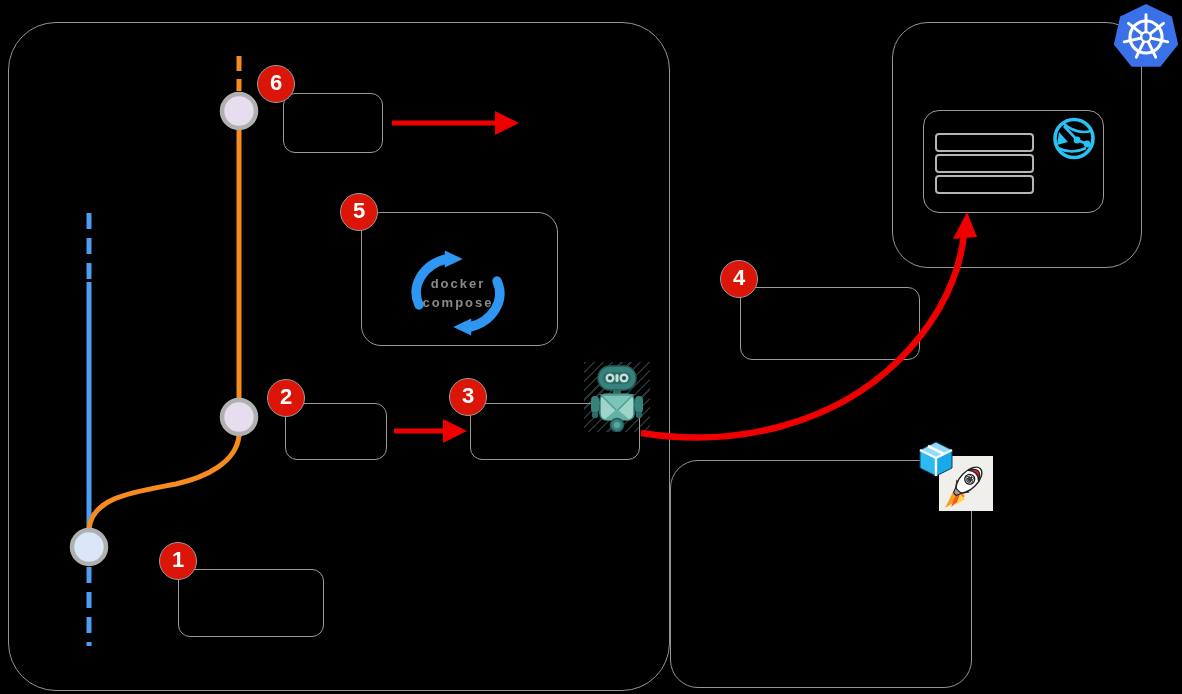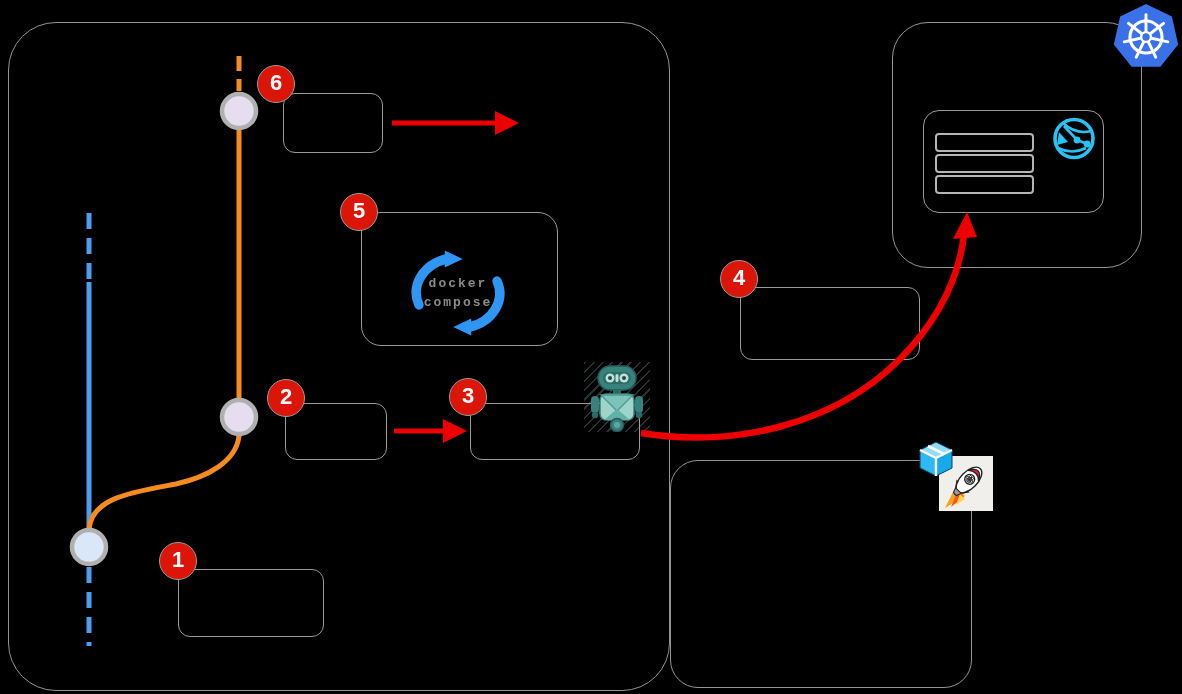--- a/index.html
+++ b/index.html
@@ -31,21 +31,21 @@
     position:absolute;width:38px;height:38px;border-radius:50%;
     background:#db1507;border:1.5px solid #9a9a9a;box-sizing:border-box;
     color:#fff;font-weight:bold;font-size:22px;line-height:34px;text-align:center;z-index:6;
   }
   .b1{left:159px;top:542px;} .b2{left:267px;top:379px;} .b3{left:449px;top:378px;}
   .b4{left:720px;top:260px;} .b5{left:340px;top:193px;} .b6{left:257px;top:65px;}
   .icon{position:absolute;z-index:3;}
   .compose-icon{left:406px;top:249px;width:104px;height:88px;}
   .compose-text{
     position:absolute;left:398px;top:274px;width:120px;z-index:4;
-    text-align:center;color:#8a8a8a;font-family:Liberation Mono, monospace;
+    text-align:center;color:#8a8a8a;font-family:Liberation Sans, sans-serif;
     font-size:13px;font-weight:bold;letter-spacing:2px;line-height:19px;white-space:pre-line;
   }
   .robot-wrap{
     left:584px;top:362px;width:66px;height:70px;
     background:repeating-linear-gradient(135deg, rgba(130,165,165,0.30) 0 1.6px, transparent 1.6px 6.5px);
   }
   .k8s-wrap{left:1110px;top:2px;width:72px;height:70px;}
   .globe-wrap{left:1050px;top:115px;width:48px;height:47px;}
   .package-wrap{left:915px;top:437px;width:42px;height:42px;z-index:4;}
   .rocket-wrap{left:939px;top:456px;width:54px;height:55px;background:#f1efec;z-index:3;}

